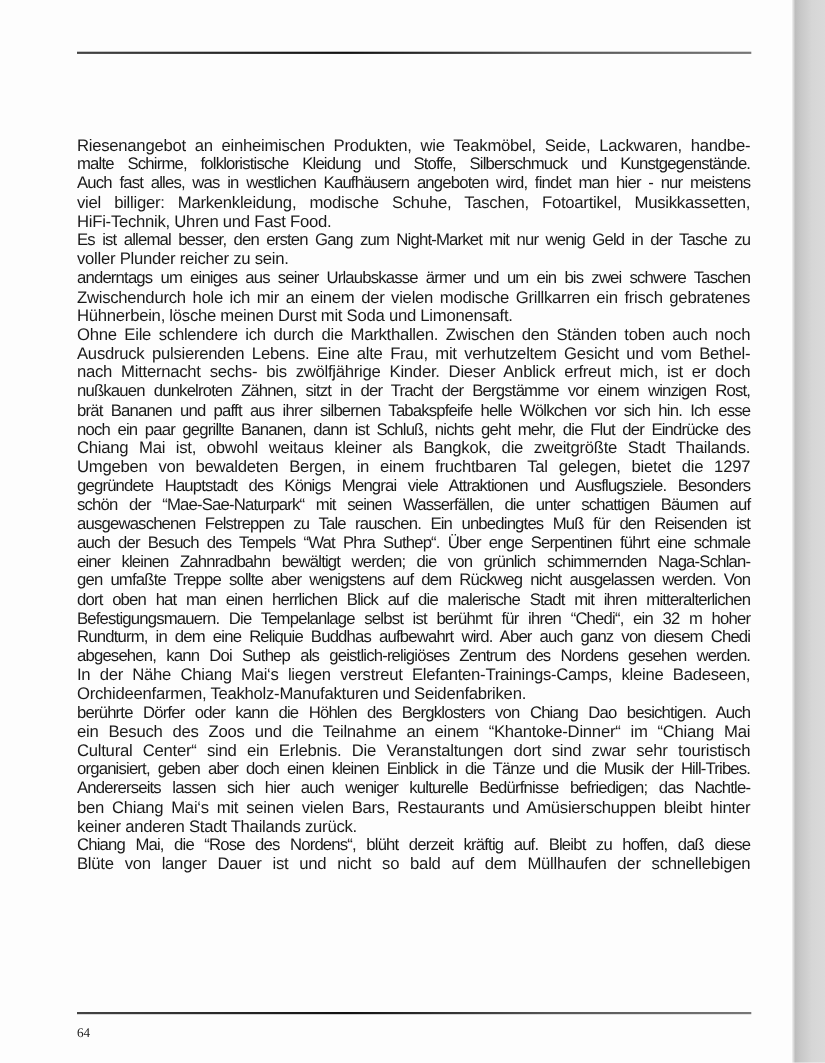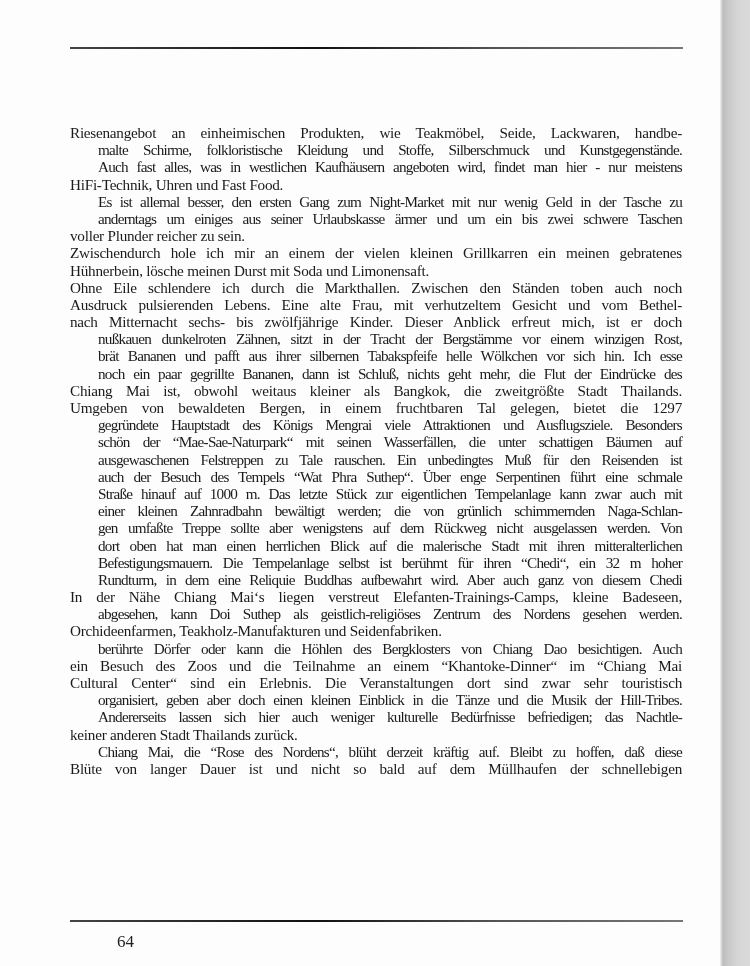--- a/index.html
+++ b/index.html
@@ -12,76 +12,77 @@
     background: linear-gradient(to right, #f2f2f2 0px, #bdbdbd 3px, #c8c8c8 8px, #d6d6d6 18px, #dadada 30px);
   }
   .rule {
     position: absolute; left: 70px; width: 613px; height: 2px;
     background: linear-gradient(to right, #444 0%, #111 40%, #555 70%, #777 100%);
   }
   .rule.top { top: 47px; }
   .rule.bottom { top: 920px; height: 1.5px; }
   .body-text {
     position: absolute; left: 70px; top: 124px; width: 612px;
-    font-family: Liberation Serif, serif;
+    font-family: Liberation Sans, sans-serif;
     font-size: 15.2px; line-height: 17.2px; color: #1a1a1a;
     letter-spacing: -0.25px;
   }
   .line {
     display: block; text-align: justify; text-align-last: justify;
     white-space: nowrap; height: 17.2px; overflow: visible;
   }
-  .line.tight { letter-spacing: -0.75px; word-spacing: -1.2px; margin-left: 28px; }
+  .line.tight { letter-spacing: -0.75px; word-spacing: -1.2px; }
   .line.end { text-align-last: left; }
   .page-number {
     position: absolute; left: 70px; top: 932px;
-    font-family: "Liberation Serif", serif; font-size: 17px; color: #222; margin-left: 47px;
+    font-family: "Liberation Serif", serif; font-size: 12px; color: #222;
   }
 </style>
 </head>
 <body>
 
 <div class="page-shadow"></div>
 <div class="rule top"></div>
 
 <div class="body-text" id="body-text">
     <span class="line">Riesenangebot an einheimischen Produkten, wie Teakmöbel, Seide, Lackwaren, handbe-</span>
     <span class="line tight">malte Schirme, folkloristische Kleidung und Stoffe, Silberschmuck und Kunstgegenstände.</span>
     <span class="line tight">Auch fast alles, was in westlichen Kaufhäusern angeboten wird, findet man hier - nur meistens</span>
+    <span class="line">viel billiger: Markenkleidung, modische Schuhe, Taschen, Fotoartikel, Musikkassetten,</span>
     <span class="line end">HiFi-Technik, Uhren und Fast Food.</span>
     <span class="line tight">Es ist allemal besser, den ersten Gang zum Night-Market mit nur wenig Geld in der Tasche zu</span>
+    <span class="line end">voller Plunder reicher zu sein.</span>
     <span class="line tight">anderntags um einiges aus seiner Urlaubskasse ärmer und um ein bis zwei schwere Taschen</span>
-    <span class="line end">voller Plunder reicher zu sein.</span>
-    <span class="line">Zwischendurch hole ich mir an einem der vielen kleinen Grillkarren ein meinen gebratenes</span>
+    <span class="line">Zwischendurch hole ich mir an einem der vielen modische Grillkarren ein frisch gebratenes</span>
     <span class="line end">Hühnerbein, lösche meinen Durst mit Soda und Limonensaft.</span>
     <span class="line">Ohne Eile schlendere ich durch die Markthallen. Zwischen den Ständen toben auch noch</span>
     <span class="line">Ausdruck pulsierenden Lebens. Eine alte Frau, mit verhutzeltem Gesicht und vom Bethel-</span>
     <span class="line">nach Mitternacht sechs- bis zwölfjährige Kinder. Dieser Anblick erfreut mich, ist er doch</span>
     <span class="line tight">nußkauen dunkelroten Zähnen, sitzt in der Tracht der Bergstämme vor einem winzigen Rost,</span>
     <span class="line tight">brät Bananen und pafft aus ihrer silbernen Tabakspfeife helle Wölkchen vor sich hin. Ich esse</span>
     <span class="line tight">noch ein paar gegrillte Bananen, dann ist Schluß, nichts geht mehr, die Flut der Eindrücke des</span>
     <span class="line">Chiang Mai ist, obwohl weitaus kleiner als Bangkok, die zweitgrößte Stadt Thailands.</span>
     <span class="line">Umgeben von bewaldeten Bergen, in einem fruchtbaren Tal gelegen, bietet die 1297</span>
     <span class="line tight">gegründete Hauptstadt des Königs Mengrai viele Attraktionen und Ausflugsziele. Besonders</span>
     <span class="line tight">schön der “Mae-Sae-Naturpark“ mit seinen Wasserfällen, die unter schattigen Bäumen auf</span>
     <span class="line tight">ausgewaschenen Felstreppen zu Tale rauschen. Ein unbedingtes Muß für den Reisenden ist</span>
     <span class="line tight">auch der Besuch des Tempels “Wat Phra Suthep“. Über enge Serpentinen führt eine schmale</span>
-    <span class="line tight">Straße hinauf auf 1000 m. Das letzte Stück zur eigentlichen Tempelanlage kann zwar auch mit</span>
     <span class="line tight">einer kleinen Zahnradbahn bewältigt werden; die von grünlich schimmernden Naga-Schlan-</span>
     <span class="line tight">gen umfaßte Treppe sollte aber wenigstens auf dem Rückweg nicht ausgelassen werden. Von</span>
     <span class="line tight">dort oben hat man einen herrlichen Blick auf die malerische Stadt mit ihren mitteralterlichen</span>
     <span class="line tight">Befestigungsmauern. Die Tempelanlage selbst ist berühmt für ihren “Chedi“, ein 32 m hoher</span>
     <span class="line tight">Rundturm, in dem eine Reliquie Buddhas aufbewahrt wird. Aber auch ganz von diesem Chedi</span>
+    <span class="line tight">abgesehen, kann Doi Suthep als geistlich-religiöses Zentrum des Nordens gesehen werden.</span>
     <span class="line">In der Nähe Chiang Mai‘s liegen verstreut Elefanten-Trainings-Camps, kleine Badeseen,</span>
-    <span class="line tight">abgesehen, kann Doi Suthep als geistlich-religiöses Zentrum des Nordens gesehen werden.</span>
     <span class="line end">Orchideenfarmen, Teakholz-Manufakturen und Seidenfabriken.</span>
     <span class="line tight">berührte Dörfer oder kann die Höhlen des Bergklosters von Chiang Dao besichtigen. Auch</span>
     <span class="line">ein Besuch des Zoos und die Teilnahme an einem “Khantoke-Dinner“ im “Chiang Mai</span>
     <span class="line">Cultural Center“ sind ein Erlebnis. Die Veranstaltungen dort sind zwar sehr touristisch</span>
     <span class="line tight">organisiert, geben aber doch einen kleinen Einblick in die Tänze und die Musik der Hill-Tribes.</span>
     <span class="line tight">Andererseits lassen sich hier auch weniger kulturelle Bedürfnisse befriedigen; das Nachtle-</span>
+    <span class="line">ben Chiang Mai‘s mit seinen vielen Bars, Restaurants und Amüsierschuppen bleibt hinter</span>
     <span class="line end">keiner anderen Stadt Thailands zurück.</span>
     <span class="line tight">Chiang Mai, die “Rose des Nordens“, blüht derzeit kräftig auf. Bleibt zu hoffen, daß diese</span>
     <span class="line">Blüte von langer Dauer ist und nicht so bald auf dem Müllhaufen der schnellebigen</span>
   </div>
 
 <div class="rule bottom"></div>
 <div class="page-number">64</div>
 
 </body></html>

